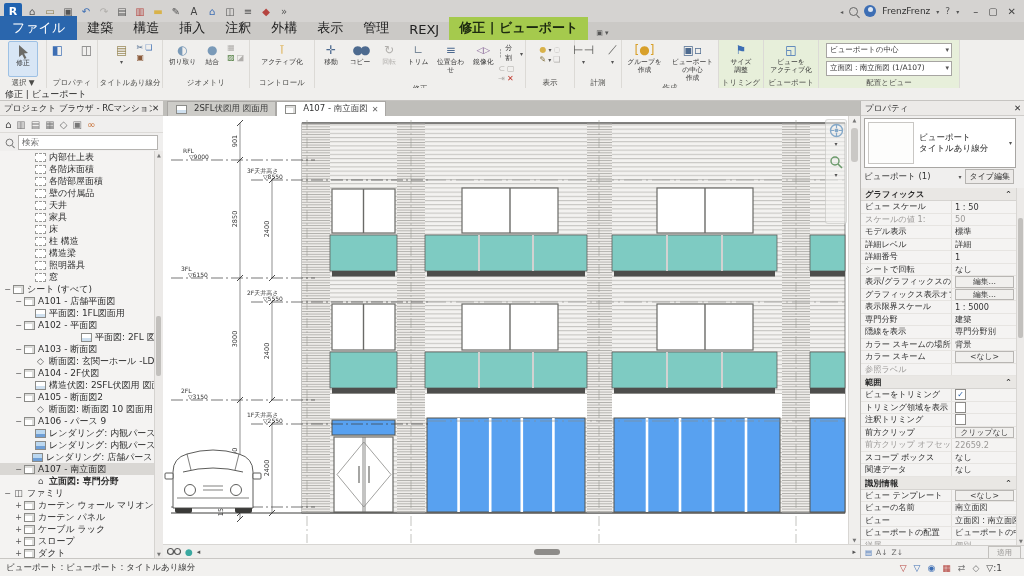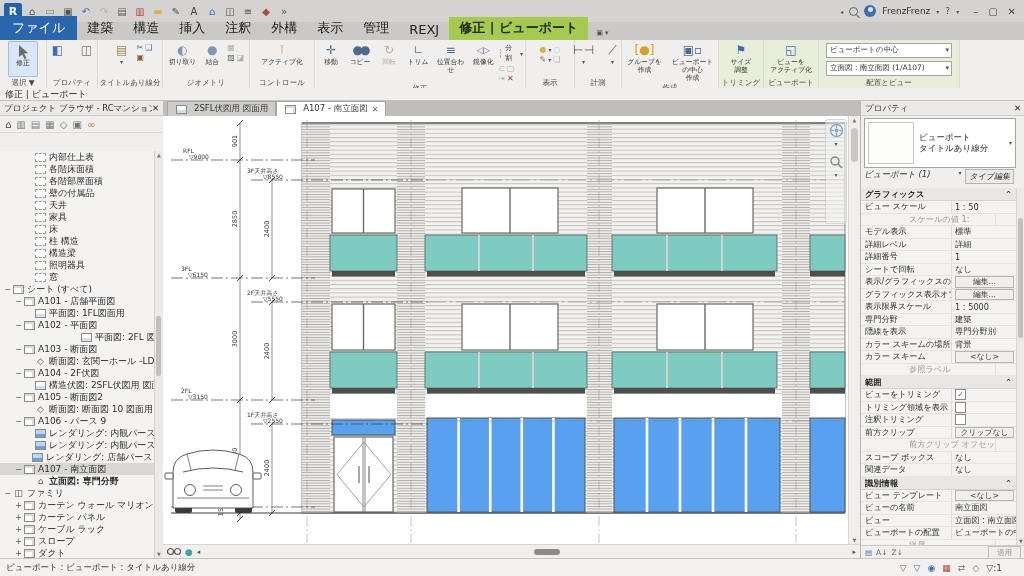--- a/index.html
+++ b/index.html
@@ -77,28 +77,28 @@
   .vcb{font-size:9px;color:#555;}
   #htrack{flex:1;height:8px;position:relative;}
   #hthumb{position:absolute;left:330px;width:26px;top:1px;height:6px;background:#8e8c89;border-radius:3px;}
   #navbar{position:absolute;right:13px;top:18px;width:22px;height:105px;background:rgba(244,244,242,.55);border:1px solid rgba(170,170,165,.4);border-radius:3px;display:flex;flex-direction:column;align-items:center;gap:2px;padding-top:3px;box-sizing:border-box;}
   
   #props{left:860px;width:164px;border-left:1px solid #b9b7b4;}
   #ptypebox{position:absolute;left:3px;top:17px;width:150px;height:48px;background:#fff;border:1px solid #a8a6a3;display:flex;align-items:center;}
   #ppreview{width:44px;height:40px;border:1px solid #c9c7c4;margin-left:3px;background:#fdfdfc;flex:none;}
   #ptypetext{flex:1;font-size:8.5px;padding-left:5px;line-height:11px;color:#222;}
   #ptypebox .caret{position:absolute;right:3px;top:20px;}
-  #pselrow{position:absolute;left:3px;top:68px;width:150px;height:15px;display:flex;align-items:flex-start;font-size:8.5px;font-style:italic;}
+  #pselrow{position:absolute;left:3px;top:68px;width:150px;height:15px;display:flex;align-items:center;font-size:8.5px;}
   #pselrow .psel{flex:1;}
   #pselrow .pedit{border:1px solid #b5b3b0;background:#eceae8;padding:0 3px;height:13px;line-height:13px;font-size:8px;}
   #prows{position:absolute;left:0;top:87px;width:156px;bottom:13px;overflow:hidden;background:#f4f3f2;}
   .prow{height:11.5px;display:flex;align-items:center;border-bottom:1px solid #e6e4e1;font-size:8.2px;}
   .plab{width:86px;padding-left:4px;flex:none;white-space:nowrap;overflow:hidden;color:#2e2e2e;}
   .pvalc{flex:1;border-left:1px solid #e0deda;padding:0 3px;height:100%;display:flex;align-items:center;overflow:hidden;white-space:nowrap;}
-  .muted{color:#9a9896;margin-left:44px;}
+  .muted{color:#9a9896;}
   .psec{height:12px;line-height:12px;background:#e9e7e4;border-bottom:1px solid #d5d3d0;font-weight:bold;font-size:8.3px;padding-left:4px;display:flex;justify-content:space-between;padding-right:5px;color:#2c2c2c;}
   .pbtn{flex:1;border:1px solid #b8b6b3;background:#f0efed;text-align:center;height:9.5px;line-height:9px;font-size:7.8px;color:#444;}
   .chk{width:9px;height:9px;border:1px solid #8d8b88;background:#fff;font-size:8px;line-height:9px;text-align:center;color:#2a5fa5;}
   #pscroll{position:absolute;right:0;top:87px;width:8px;bottom:13px;background:#eceae8;border-left:1px solid #d8d6d3;}
   #pthumb{position:absolute;left:1px;width:5px;top:30px;height:120px;background:#c2c0bd;border-radius:2px;}
   #pbottom{position:absolute;left:0;bottom:0;width:164px;height:13px;border-top:1px solid #cfcdca;display:flex;align-items:center;gap:4px;padding:0 4px;box-sizing:border-box;font-size:7.5px;color:#555;}
   #pbottom .apply{margin-left:auto;border:1px solid #c2c0bd;padding:0 8px;color:#9a9896;background:#efeeec;height:11px;line-height:11px;}
   
   #statusbar{position:absolute;left:0;top:558px;width:1024px;height:18px;background:#f2f1ef;border-top:1px solid #c9c7c4;font-size:8.5px;display:flex;align-items:center;color:#333;}
   #statusbar .stext{padding-left:6px;}
@@ -362,20 +362,24 @@
     </div>
     <div id="btools">
         <span style="color: rgb(68, 68, 68);">⌂</span>
         <span style="color: rgb(119, 119, 119);">▥</span>
         <span style="color: rgb(119, 119, 119);">▤</span>
         <span style="color: rgb(119, 119, 119);">▦</span>
         <span style="color: rgb(119, 119, 119);">◇</span>
         <span style="color: rgb(119, 119, 119);">▣</span>
         <span style="color: rgb(200, 113, 55);">∞</span>
       </div>
+    <div id="bsearch">
+      <span class="mag" style="transform:scale(.85);"></span>
+      <input placeholder="検索" style="">
+    </div>
     <div id="tree">
         <div class="trow" style="padding-left: 25px;">
           <span class="texp"></span>
           <span class="tic ic-sch"></span>
           <span>内部仕上表</span>
         </div>
         <div class="trow" style="padding-left: 25px;">
           <span class="texp"></span>
           <span class="tic ic-sch"></span>
           <span>各階床面積</span>

